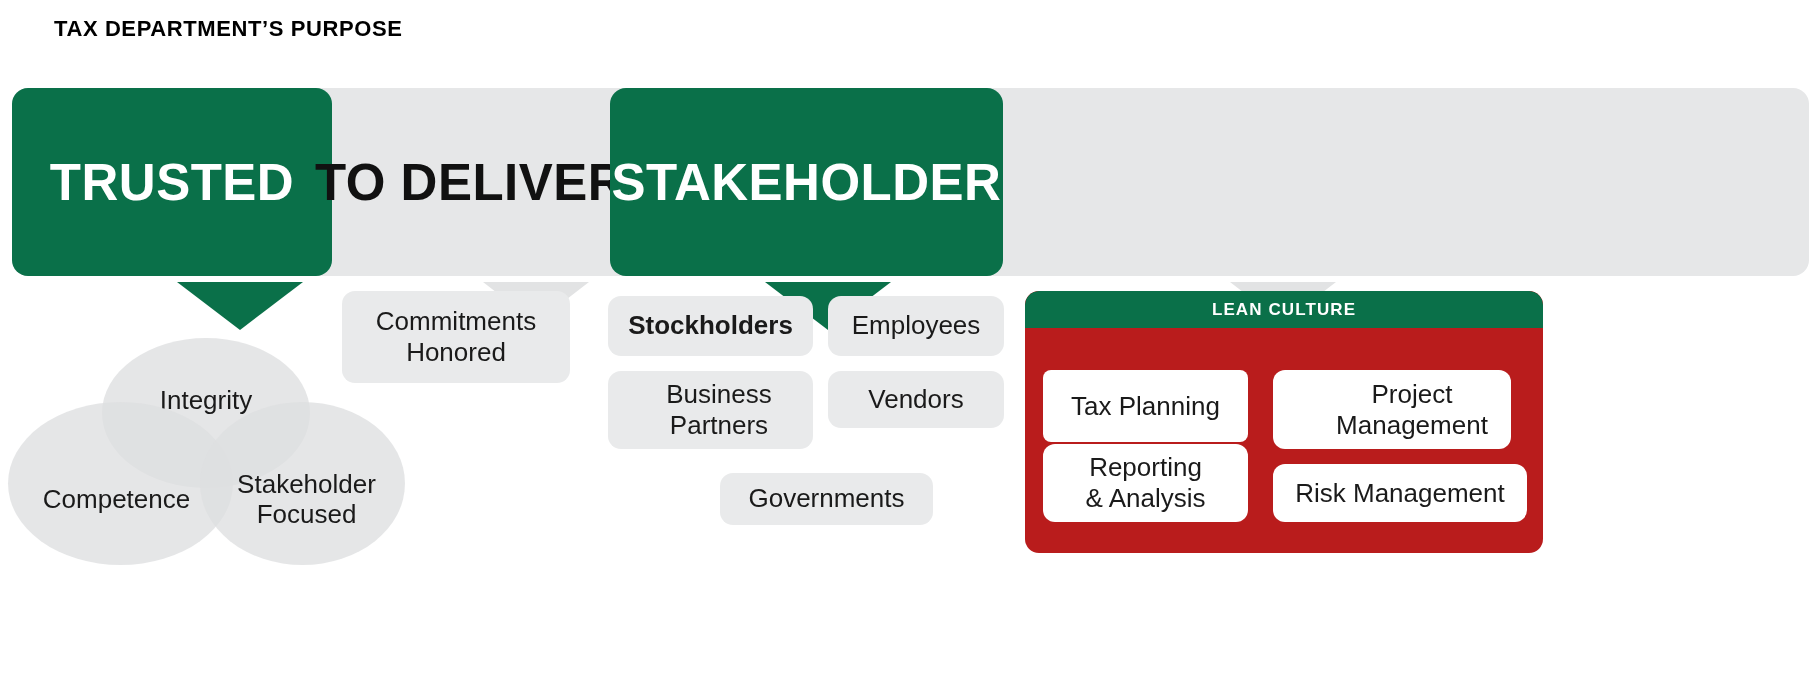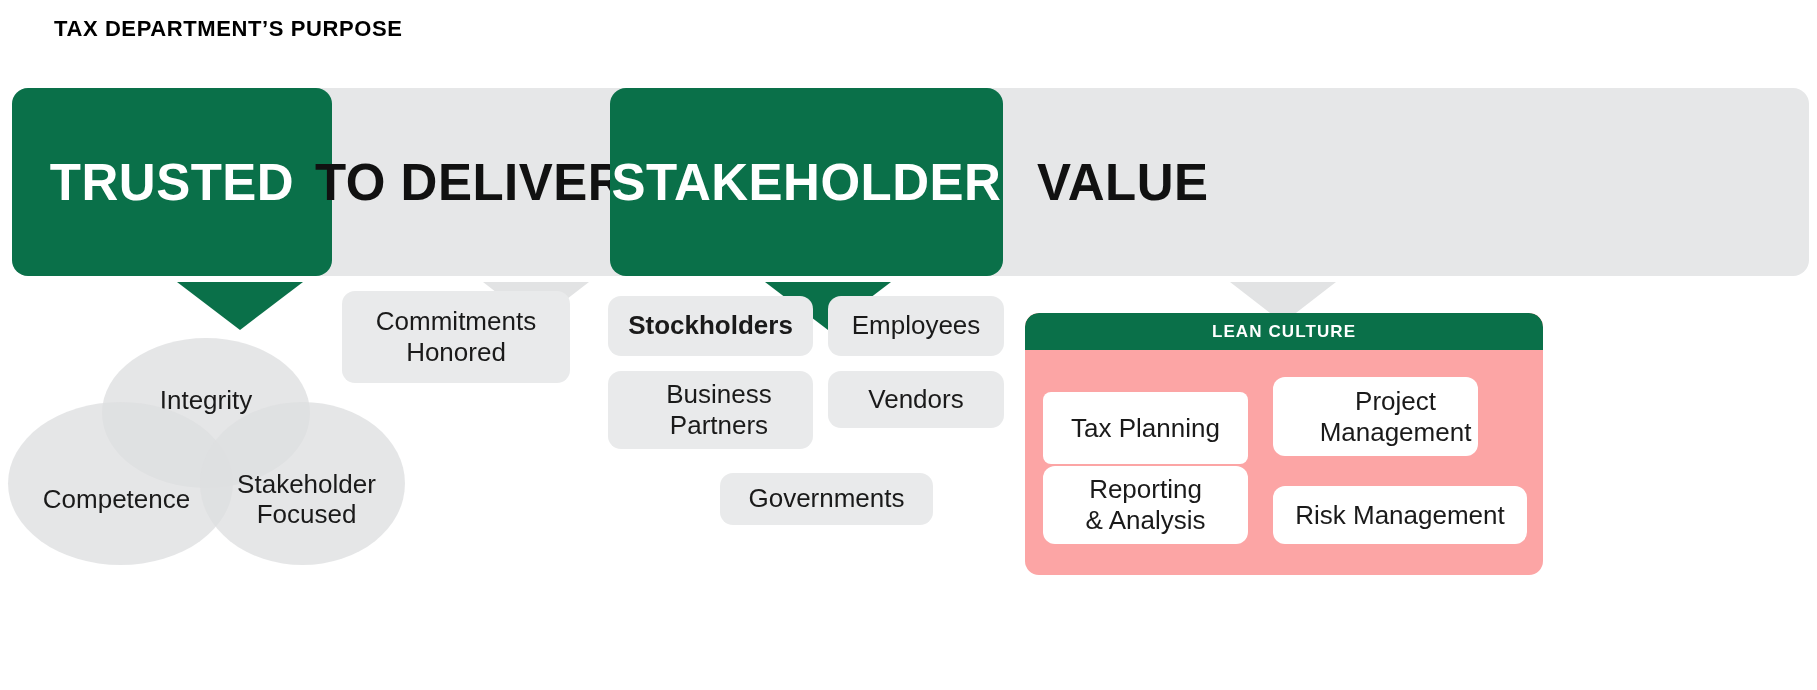--- a/index.html
+++ b/index.html
@@ -139,24 +139,23 @@
   .p-vendors      { left: 828px;  top: 371px; width: 176px; height: 57px; justify-content: center; }
   .p-governments  { left: 720px;  top: 473px; width: 213px; height: 52px; }
 
   
   .lean-panel {
     position: absolute;
     left: 1025px;
     top: 291px;
     width: 518px;
     height: 262px;
-    background: #fca5a5;
+    background: #b91c1c;
     border-radius: 14px;
     overflow: hidden;
-    margin-top: 22px;
   }
   .lean-header {
     position: absolute;
     left: 0;
     top: 0;
     width: 518px;
     height: 37px;
     background: #0a7049;
     border-radius: 14px 14px 0 0;
     display: flex;
@@ -175,21 +174,21 @@
     align-items: center;
     justify-content: center;
     text-align: center;
     font-size: 26px;
     color: #1a1a1a;
     line-height: 1.18;
     box-sizing: border-box;
     padding: 4px 8px;
   }
   .lc-tax      { left: 18px;  top: 79px;  width: 205px; height: 72px; border-radius: 8px; }
-  .lc-project  { left: 248px; top: 64px;  width: 205px; height: 79px; padding-left: 48px; }
+  .lc-project  { left: 248px; top: 79px;  width: 238px; height: 79px; padding-left: 48px; }
   .lc-report   { left: 18px;  top: 153px; width: 205px; height: 78px; }
   .lc-risk     { left: 248px; top: 173px; width: 254px; height: 58px; }
 </style>
 </head>
 <body>
 
 <div id="canvas">
 
   <div class="page-title">TAX DEPARTMENT’S PURPOSE</div>
 
@@ -201,23 +200,20 @@
     </div>
 
     <div class="banner-seg seg-todeliver">
       <span class="seg-label on-gray">TO DELIVER</span>
     </div>
 
     <div class="banner-seg green seg-stakeholder">
       <span class="seg-label on-green">STAKEHOLDER</span>
     </div>
 
-    <div class="banner-seg seg-value">
-      <span class="seg-label on-gray">VALUE</span>
-    </div>
   </div>
 
   <div class="arrow arrow-green arrow-a"></div>
   <div class="arrow arrow-gray arrow-b"></div>
   <div class="arrow arrow-green arrow-c"></div>
   <div class="arrow arrow-gray arrow-d"></div>
 
   <div class="venn">
     <div class="venn-ellipse venn-integrity">
       <span>Integrity</span>

